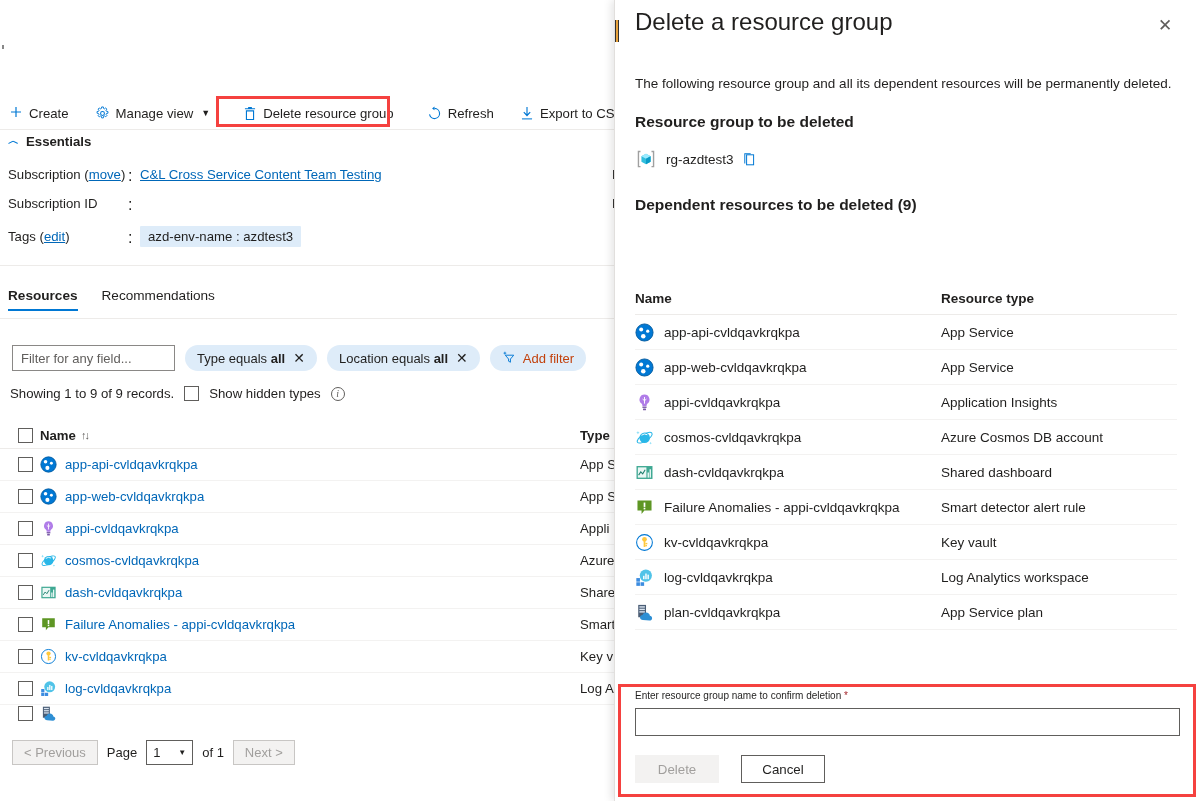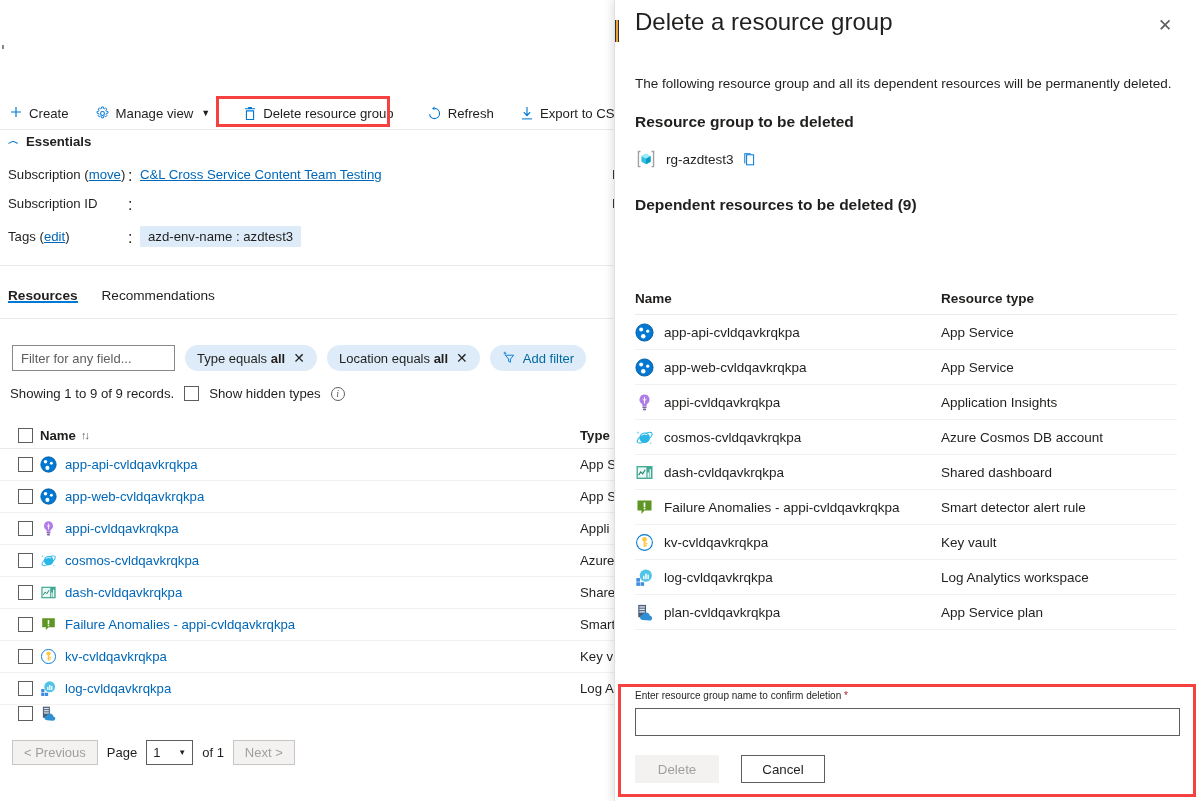--- a/index.html
+++ b/index.html
@@ -61,21 +61,21 @@
   .tag-pill {
     background:#deecf9; padding: 3px 8px; font-size:13.2px; color:#201f1e;
     display:inline-block; border-radius:1px;
   }
 
   #ess-divider { position:absolute; left:0; top:265px; width:620px; height:1px; background:#edebe9; }
 
   
   #blade-tabs { position:absolute; left:8px; top:288px; display:flex; gap:24px; }
   .blade-tab {
-    font-size:13.6px; padding-bottom:0; cursor:pointer; color:#201f1e;
+    font-size:13.6px; padding-bottom:8px; cursor:pointer; color:#201f1e;
     position:relative;
   }
   .blade-tab.active { font-weight:bold; }
   .blade-tab.active::after {
     content:""; position:absolute; left:0; right:0; bottom:0; height:2px; background:#0078d4;
   }
   #tabs-underline { position:absolute; left:0; top:318px; width:620px; height:1px; background:#edebe9; }
 
   
   #filter-row { position:absolute; left:12px; top:345px; display:flex; align-items:center; gap:10px; }
@@ -85,21 +85,21 @@
   }
   #filter-input::placeholder { color:#605e5c; }
   .filter-pill {
     display:flex; align-items:center; gap:8px; height:26px; padding:0 12px;
     background:#deecf9; border-radius:13px; font-size:13px; color:#201f1e; cursor:pointer;
   }
   .filter-pill b { font-weight:bold;text-align:right; }
   .filter-pill .x { font-size:14px; color:#201f1e; line-height:1; }
   .add-filter-pill {
     display:flex; align-items:center; gap:6px; height:26px; padding:0 12px;
-    background:#deecf9; border-radius:13px; font-size:13px; color:#0369a1; cursor:pointer;
+    background:#deecf9; border-radius:13px; font-size:13px; color:#c2410c; cursor:pointer;
   }
 
   
   #showing-row { position:absolute; left:10px; top:386px; display:flex; align-items:center; gap:10px; font-size:13.2px; }
   .cbox {
     width:15px; height:15px; border:1px solid #605e5c; background:#fff; display:inline-block;
     cursor:pointer; flex:none;
   }
   .info-circle {
     width:14px; height:14px; border:1px solid #605e5c; border-radius:50%;

